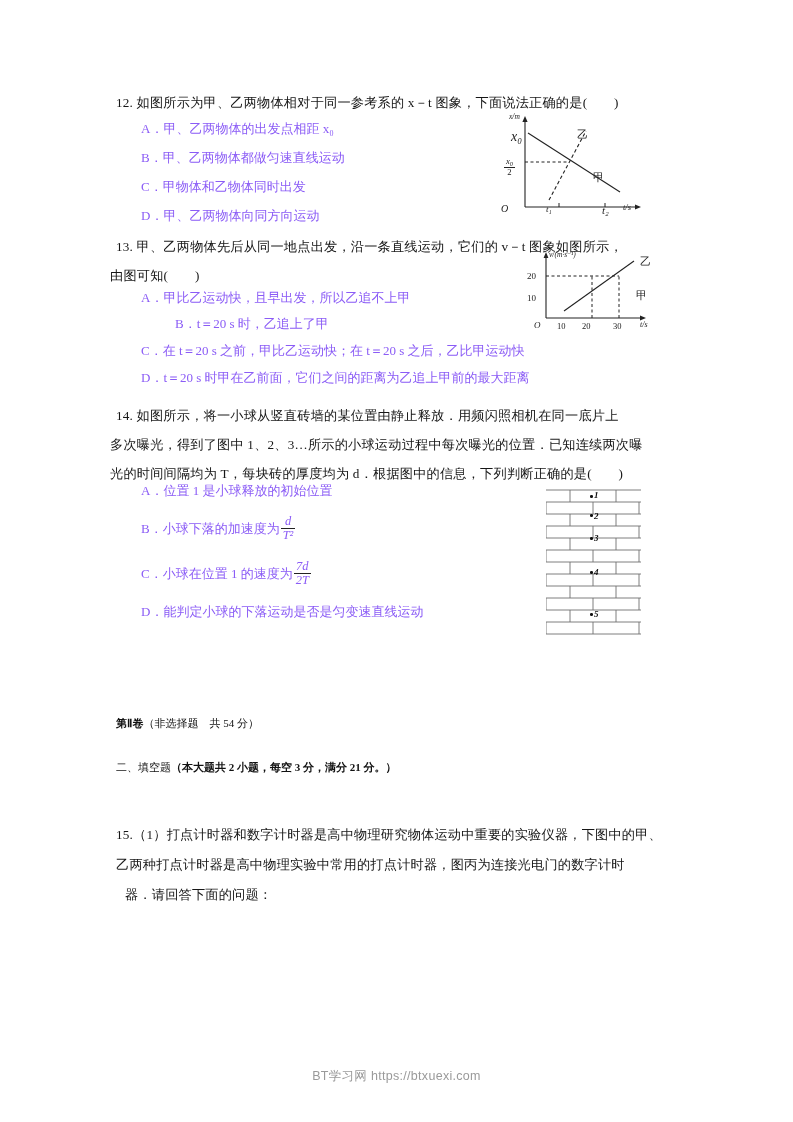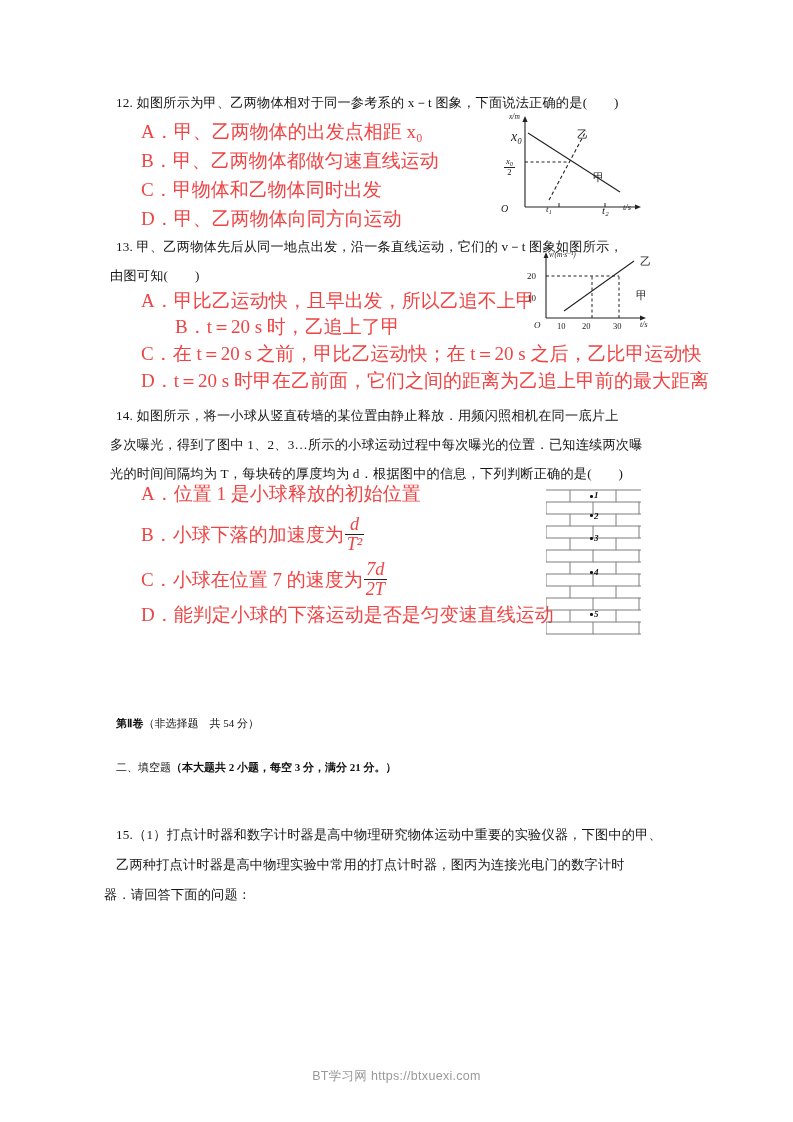--- a/index.html
+++ b/index.html
@@ -24,23 +24,23 @@
 
   
   .qline {
     font-size: 13.2px;
     line-height: 1.0;
     letter-spacing: 0.2px;
     color: #161616;
     white-space: nowrap;
   }
   .opt {
-    font-size: 19px;
+    font-size: 13px;
     line-height: 1.0;
-    color: #ef4444;
+    color: #8b5cf6;
     white-space: nowrap;
   }
   .mi { font-style: italic; font-family: "Liberation Serif", serif; }
   .sub { font-size: 0.72em; vertical-align: -0.28em; }
 
   
   .frac {
     display: inline-block;
     vertical-align: -0.48em;
     text-align: center;
@@ -210,21 +210,21 @@
   </div>
 
   <div class="abs opt" style="left:141px; top:515px;">
     <span>B．</span><span>小球下落的加速度为</span><span class="frac">
       <span class="num mi">d</span>
       <span class="den mi">T²</span>
     </span>
   </div>
 
   <div class="abs opt" style="left:141px; top:560px;">
-    <span>C．</span><span>小球在位置 7 的速度为</span><span class="frac">
+    <span>C．</span><span>小球在位置 1 的速度为</span><span class="frac">
       <span class="num mi">7d</span>
       <span class="den mi">2T</span>
     </span>
   </div>
 
   <div class="abs opt" style="left:141px; top:605px;">
     <span>D．</span><span>能判定小球的下落运动是否是匀变速直线运动</span>
   </div>
 
   <div class="wall">
@@ -298,17 +298,17 @@
   <div class="abs h-sec" style="left:116px; top:716px;">
     <b>第Ⅱ卷</b><span>（非选择题　共 54 分）</span>
   </div>
 
   <div class="abs h-sec" style="left:116px; top:760px;">
     <span>二、填空题</span><b>（本大题共 2 小题，每空 3 分，满分 21 分。）</b>
   </div>
 
   <div class="abs qline" style="left:116px; top:828px;">15.（1）打点计时器和数字计时器是高中物理研究物体运动中重要的实验仪器，下图中的甲、</div>
   <div class="abs qline" style="left:116px; top:858px;">乙两种打点计时器是高中物理实验中常用的打点计时器，图丙为连接光电门的数字计时</div>
-  <div class="abs qline" style="left:104px; top:888px;">器．请回答下面的问题：</div>
+  <div class="abs qline" style="left:125px; top:888px;">器．请回答下面的问题：</div>
 
   <div class="footer">BT学习网 https://btxuexi.com</div>
 
 </div>
 
 </body></html>

